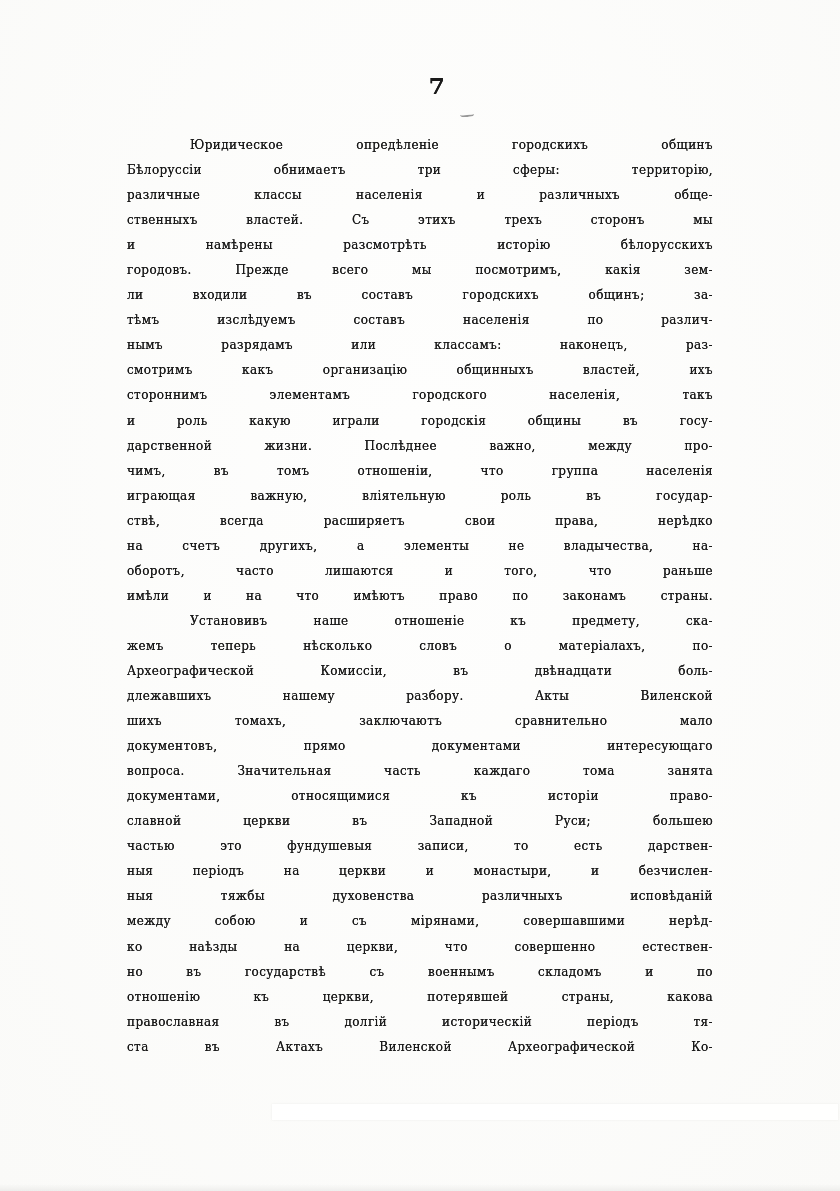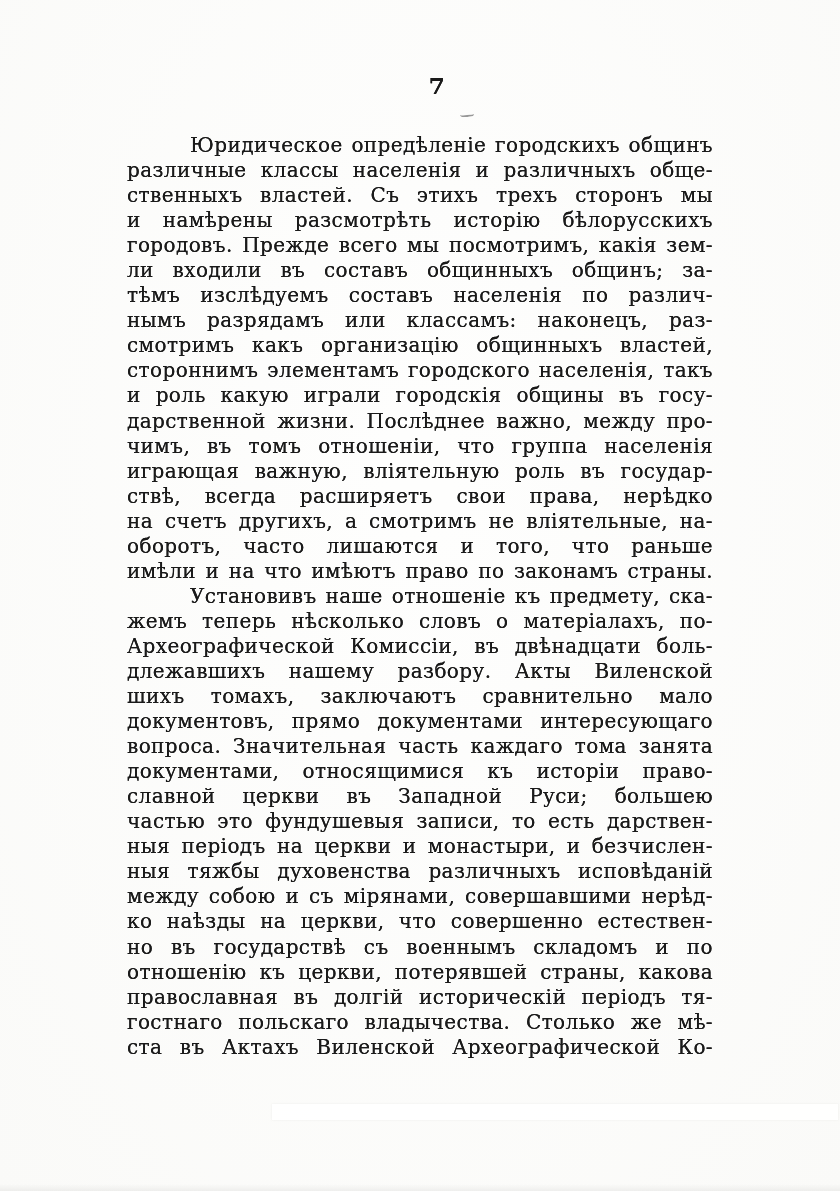--- a/index.html
+++ b/index.html
@@ -44,21 +44,21 @@
     transform: rotate(-5deg);
     opacity: 0.75;
   }
   .text-block {
     position: absolute;
     left: 127px;
     top: 133px;
     width: 586px;
   }
   .line {
-    font-size: 20px;
+    font-size: 12px;
     line-height: 25.05px;
     height: 25.05px;
     overflow: hidden;
     text-align: justify;
     text-align-last: justify;
     letter-spacing: 0.4px;
     text-shadow: 0 0 0.55px rgba(10,10,10,0.9);
     white-space: normal;
   }
   .line.indent {
@@ -85,54 +85,54 @@
 </head>
 <body>
 
 <div class="scan-page">
   <div class="page-number">7</div>
 
   <div class="artifact-dash"></div>
 
   <div class="text-block">
       <div class="line indent">Юридическое опредѣленіе городскихъ общинъ</div>
+      <div class="line">Бѣлоруссіи обнимаетъ три сферы: территорію,</div>
       <div class="line">различные классы населенія и различныхъ обще-</div>
       <div class="line">ственныхъ властей. Съ этихъ трехъ сторонъ мы</div>
       <div class="line">и намѣрены разсмотрѣть исторію бѣлорусскихъ</div>
       <div class="line">городовъ. Прежде всего мы посмотримъ, какія зем-</div>
-      <div class="line">ли входили въ составъ общинныхъ общинъ; за-</div>
+      <div class="line">ли входили въ составъ городскихъ общинъ; за-</div>
       <div class="line">тѣмъ изслѣдуемъ составъ населенія по различ-</div>
       <div class="line">нымъ разрядамъ или классамъ: наконецъ, раз-</div>
       <div class="line">смотримъ какъ организацію общинныхъ властей, ихъ</div>
       <div class="line">стороннимъ элементамъ городского населенія, такъ</div>
       <div class="line">и роль какую играли городскія общины въ госу-</div>
       <div class="line">дарственной жизни. Послѣднее важно, между про-</div>
       <div class="line">чимъ, въ томъ отношеніи, что группа населенія</div>
       <div class="line">играющая важную, вліятельную роль въ государ-</div>
       <div class="line">ствѣ, всегда расширяетъ свои права, нерѣдко</div>
-      <div class="line">на счетъ другихъ, а смотримъ не вліятельные, на-</div>
+      <div class="line">на счетъ другихъ, а элементы не владычества, на-</div>
       <div class="line">оборотъ, часто лишаются и того, что раньше</div>
       <div class="line">имѣли и на что имѣютъ право по законамъ страны.</div>
       <div class="line indent">Установивъ наше отношеніе къ предмету, ска-</div>
       <div class="line">жемъ теперь нѣсколько словъ о матеріалахъ, по-</div>
       <div class="line">Археографической Комиссіи, въ двѣнадцати боль-</div>
       <div class="line">длежавшихъ нашему разбору. Акты Виленской</div>
       <div class="line">шихъ томахъ, заключаютъ сравнительно мало</div>
       <div class="line">документовъ, прямо документами интересующаго</div>
       <div class="line">вопроса. Значительная часть каждаго тома занята</div>
       <div class="line">документами, относящимися къ исторіи право-</div>
       <div class="line">славной церкви въ Западной Руси; большею</div>
       <div class="line">частью это фундушевыя записи, то есть дарствен-</div>
       <div class="line">ныя періодъ на церкви и монастыри, и безчислен-</div>
       <div class="line">ныя тяжбы духовенства различныхъ исповѣданій</div>
       <div class="line">между собою и съ мірянами, совершавшими нерѣд-</div>
       <div class="line">ко наѣзды на церкви, что совершенно естествен-</div>
       <div class="line">но въ государствѣ съ военнымъ складомъ и по</div>
       <div class="line">отношенію къ церкви, потерявшей страны, какова</div>
       <div class="line">православная въ долгій историческій періодъ тя-</div>
-      <div class="line">гостнаго польскаго владычества. Столько же мѣ-</div>
       <div class="line">ста въ Актахъ Виленской Археографической Ко-</div>
     </div>
 
   <div class="scan-band"></div>
 
   <div class="page-edge-shadow"></div>
 </div>
 
 </body></html>

